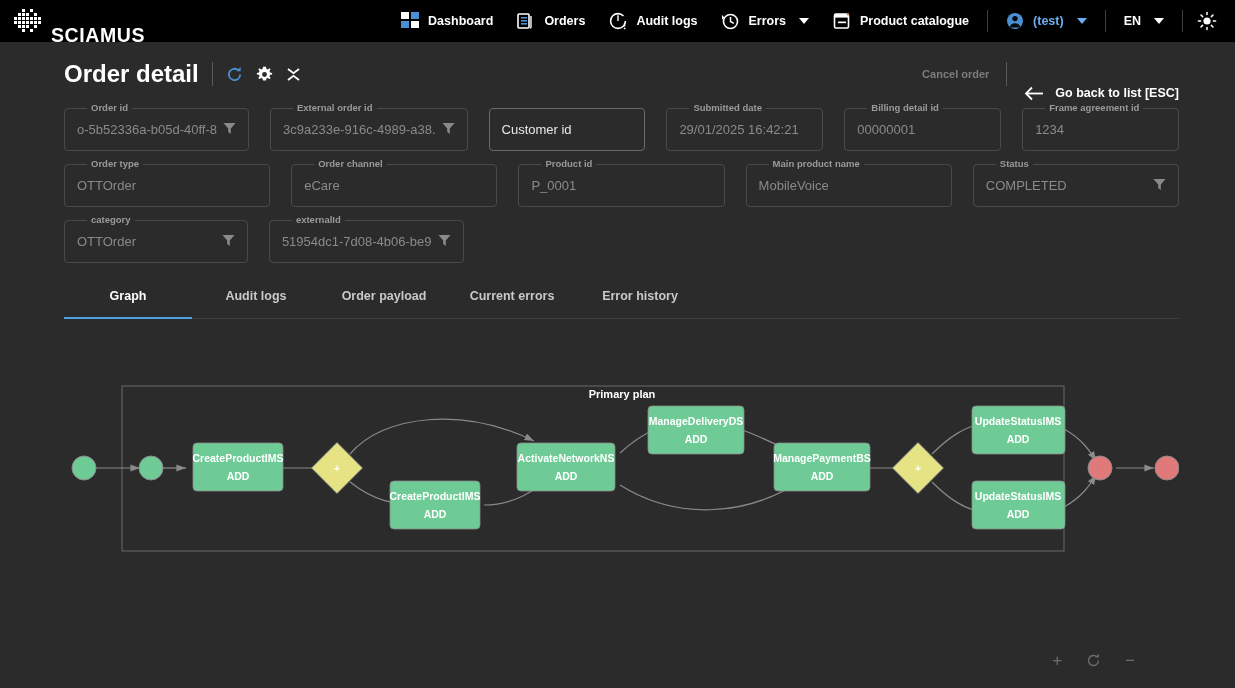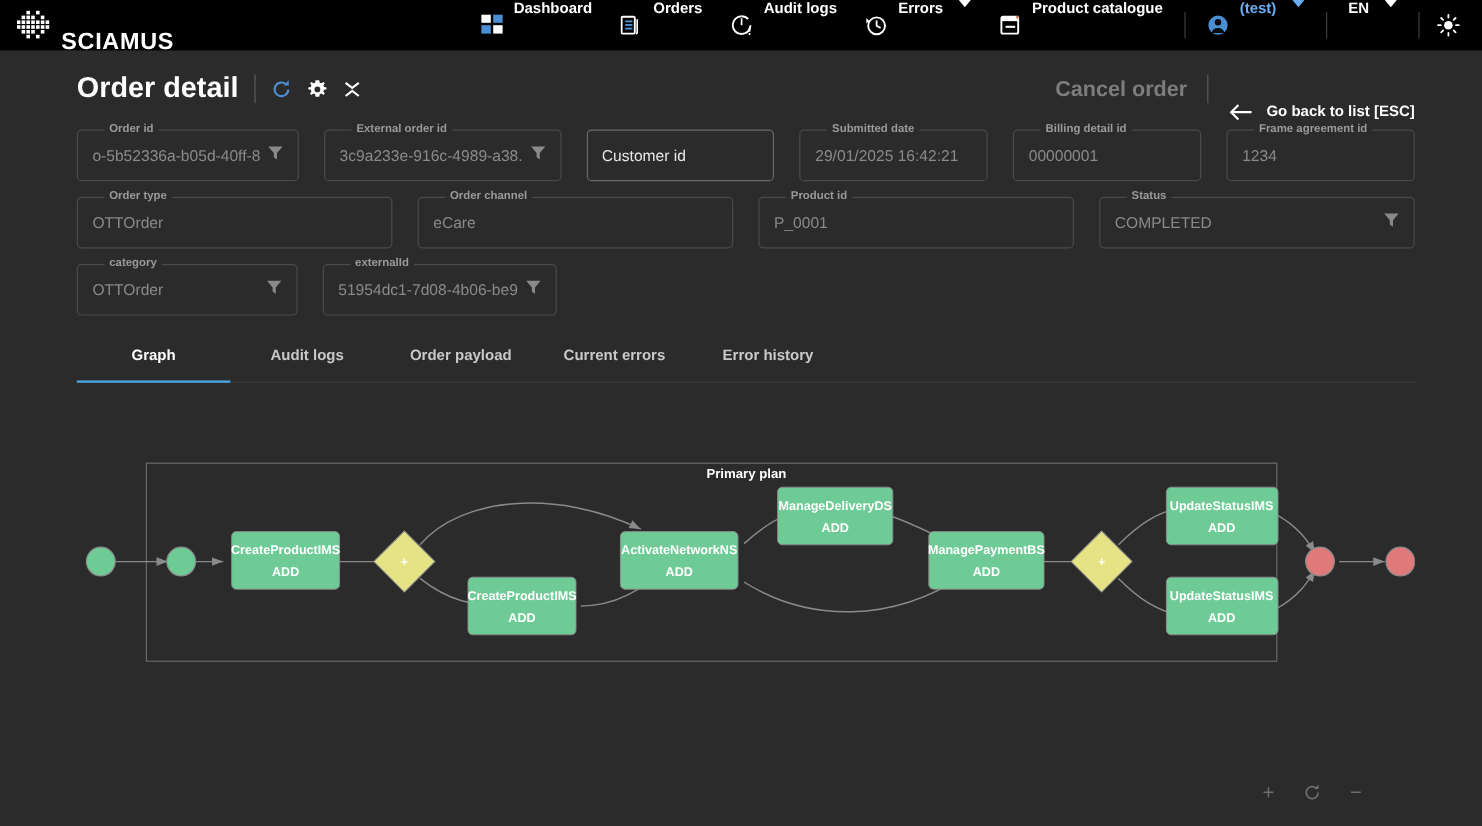--- a/index.html
+++ b/index.html
@@ -19,21 +19,21 @@
   }
   .brand { display: flex; align-items: center; gap: 9px; padding-left: 14px; width: 390px; }
   .brand-logo { width: 28px; height: 26px; position: relative; }
   .brand-text {
     color: #ffffff; font-size: 19.5px; font-weight: bold;
     letter-spacing: 0.6px;
     margin-top: 28px;
   }
   .nav-items { display: flex; align-items: center; gap: 0px; flex: 1; }
   .nav-item {
-    display: flex; gap: 9px;
+    display: flex; align-items: center; gap: 9px;
     color: #ffffff; font-size: 12.5px; font-weight: bold;
     padding: 0 12px; height: 42px; cursor: pointer;
     white-space: nowrap;
   }
   .nav-item .ico { display: flex; align-items: center; }
   .nav-right { display: flex; align-items: center; height: 42px; padding-right: 10px; }
   .divider-v { width: 1px; height: 22px; background: #3d3d3d; margin: 0 6px; }
   .nav-user { color: #6aaef0; font-size: 12.5px; font-weight: bold; }
   .caret {
     width: 0; height: 0;
@@ -46,21 +46,21 @@
 
   
   .page-header {
     display: flex; align-items: center;
     padding: 0 56px 0 64px; height: 56px; margin-top: 4px;
   }
   .page-title { color: #ffffff; font-size: 24px; font-weight: bold; }
   .hdr-sep { width: 1px; height: 24px; background: #5a5a5a; margin: 0 13px; }
   .hdr-icon { cursor: pointer; margin-right: 13px; display: flex; align-items: center; }
   .hdr-right { margin-left: auto; display: flex; align-items: center; }
-  .cancel-order { color: #7d7d7d; font-size: 18px; font-weight: bold; cursor: pointer; }
+  .cancel-order { color: #7d7d7d; font-size: 11px; font-weight: bold; cursor: pointer; }
   .goback {
     display: flex; align-items: center; gap: 11px;
     color: #ffffff; font-size: 12.5px; font-weight: bold; cursor: pointer; margin-top: 38px;
   }
 
   
   .fields { padding: 6px 56px 0 64px; }
   .field-row { display: flex; gap: 21px; margin-bottom: 13px; }
   .field {
     position: relative;
@@ -349,20 +349,24 @@
     </div>
     <div class="field">
       <span class="field-label">Order channel</span>
       <span class="field-value">eCare</span>
     </div>
     <div class="field">
       <span class="field-label">Product id</span>
       <span class="field-value">P_0001</span>
     </div>
     <div class="field">
+      <span class="field-label">Main product name</span>
+      <span class="field-value">MobileVoice</span>
+    </div>
+    <div class="field">
       <span class="field-label">Status</span>
       <span class="field-value">COMPLETED</span>
       <span class="funnel">
         <svg width="13" height="13" viewBox="0 0 13 13">
             <polygon points="0.5,1 12.5,1 7.8,6.5 7.8,12 5.2,10 5.2,6.5" fill="#8a8a8a"></polygon>
           </svg>
       </span>
     </div>
   </div>
 

